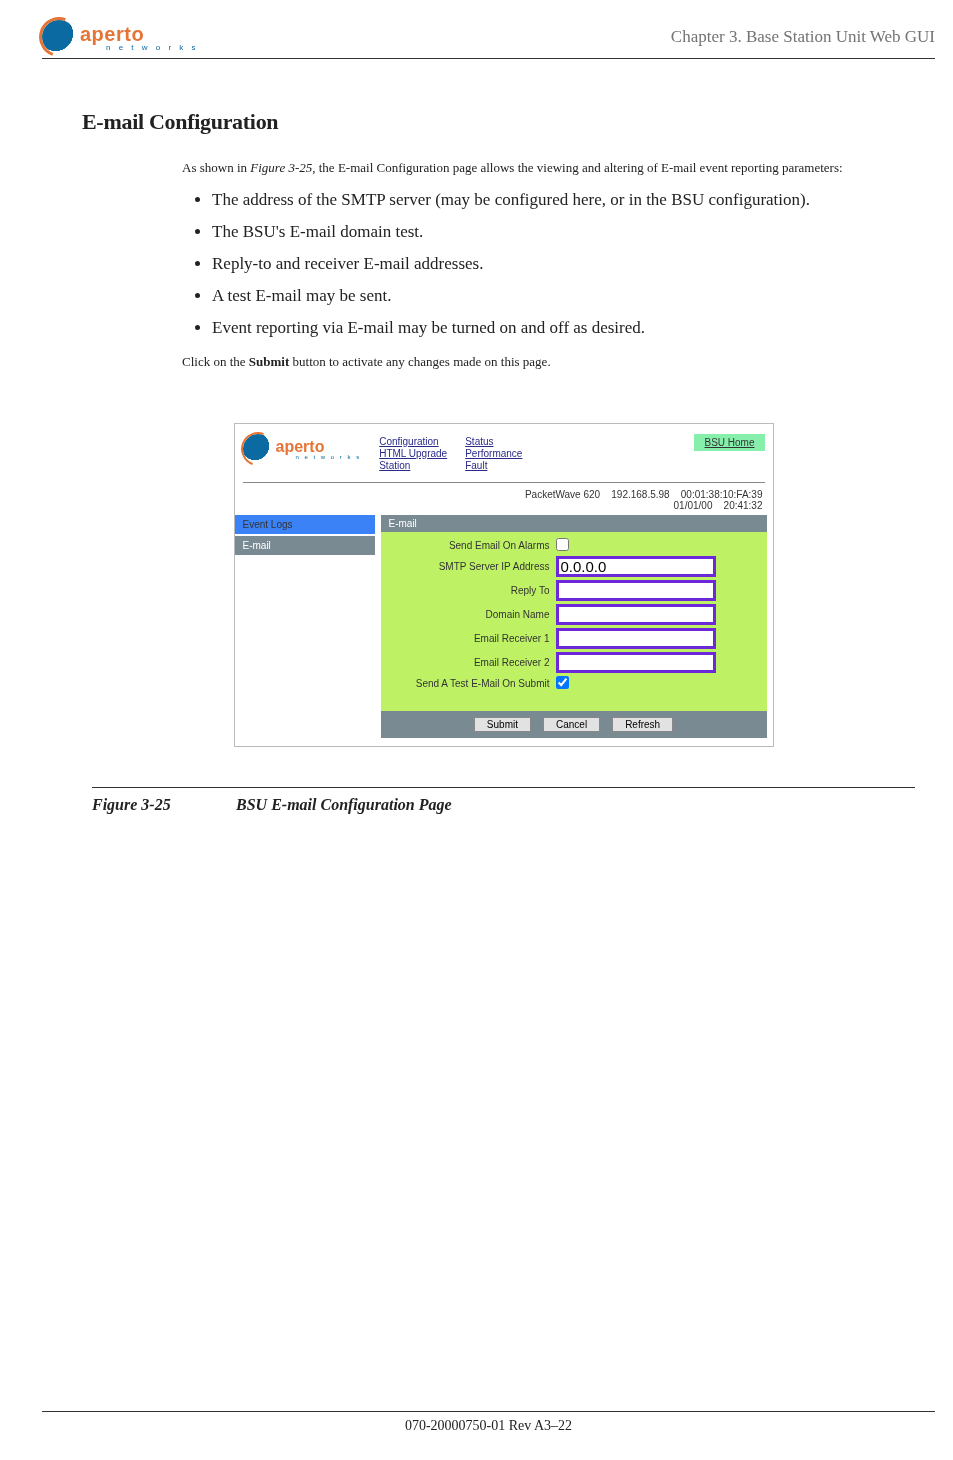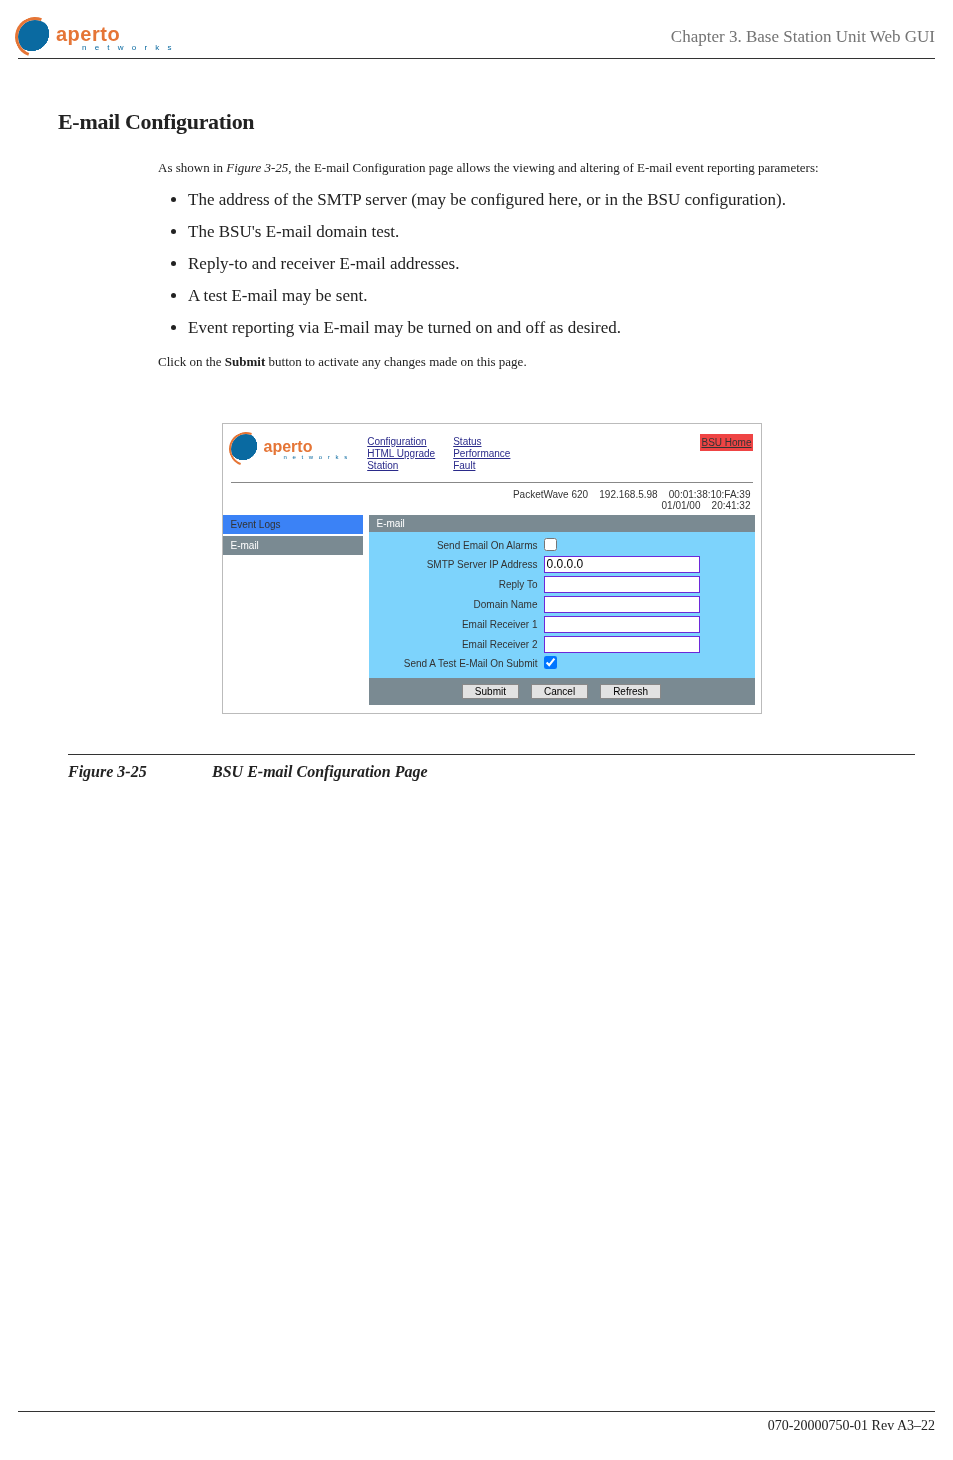--- a/index.html
+++ b/index.html
@@ -11,20 +11,21 @@
     width: 953px;
     height: 1460px;
     position: relative;
     box-sizing: border-box;
   }
   .page {
     padding: 20px 18px 20px 18px;
     box-sizing: border-box;
     height: 100%;
     position: relative;
+    margin-left: 24px;
   }
   .topbar {
     display: flex;
     align-items: center;
     justify-content: space-between;
     border-bottom: 1px solid #333;
     padding-bottom: 4px;
   }
   .logo {
     display: flex;
@@ -135,23 +136,23 @@
   .ss-navcol a {
     display: block;
     color: #2a2a8a;
     text-decoration: underline;
     font-size: 10px;
     margin-bottom: 1px;
     cursor: pointer;
   }
   .ss-bsu-home {
     margin-left: auto;
-    background: #ef4444;
+    background: #86efac;
     color: #333;
-    padding: 3px 1px;
+    padding: 3px 10px;
     font-size: 10px;
     text-decoration: underline;
     cursor: pointer;
   }
   .ss-divider {
     border-top: 1px solid #888;
     margin: 4px 8px 6px 8px;
   }
   .ss-status {
     text-align: right;
@@ -182,39 +183,39 @@
     flex: 1;
     padding: 0 6px 8px 6px;
   }
   .ss-panel-title {
     background: #7a8a92;
     color: #fff;
     padding: 3px 8px;
     font-size: 10px;
   }
   .ss-form {
-    background: #7dd3fc;
-    padding: 6px 4px 4px 4px;
+    background: #bef264;
+    padding: 6px 4px 17px 4px;
   }
   .ss-row {
     display: flex;
     align-items: center;
     margin-bottom: 3px;
   }
   .ss-label {
     flex: 0 0 165px;
     text-align: right;
     padding-right: 6px;
     font-size: 10px;
   }
   .ss-field input[type="text"] {
     width: 150px;
     height: 15px;
-    font-size: 12px;
-    border: 1px solid #6d28d9;
+    font-size: 15px;
+    border: 3px solid #6d28d9;
     background: #fff;
     padding: 0 2px;
   }
   .ss-field input[type="checkbox"] {
     margin: 0;
   }
   .ss-buttons {
     background: #7a8a92;
     padding: 6px;
     display: flex;
@@ -240,21 +241,21 @@
     padding-left: 10px;
   }
   .fig-caption .num { display:inline-block; width: 140px; }
   .footer {
     position: absolute;
     left: 18px; right: 18px;
     bottom: 26px;
     border-top: 1px solid #333;
     padding-top: 6px;
     display: flex;
-    justify-content: flex-end;
+    justify-content: center;
     font-size: 14px;
   }
 </style>
 </head>
 <body>
 
 <div class="page">
 
   <div class="topbar">
     <div class="logo">

